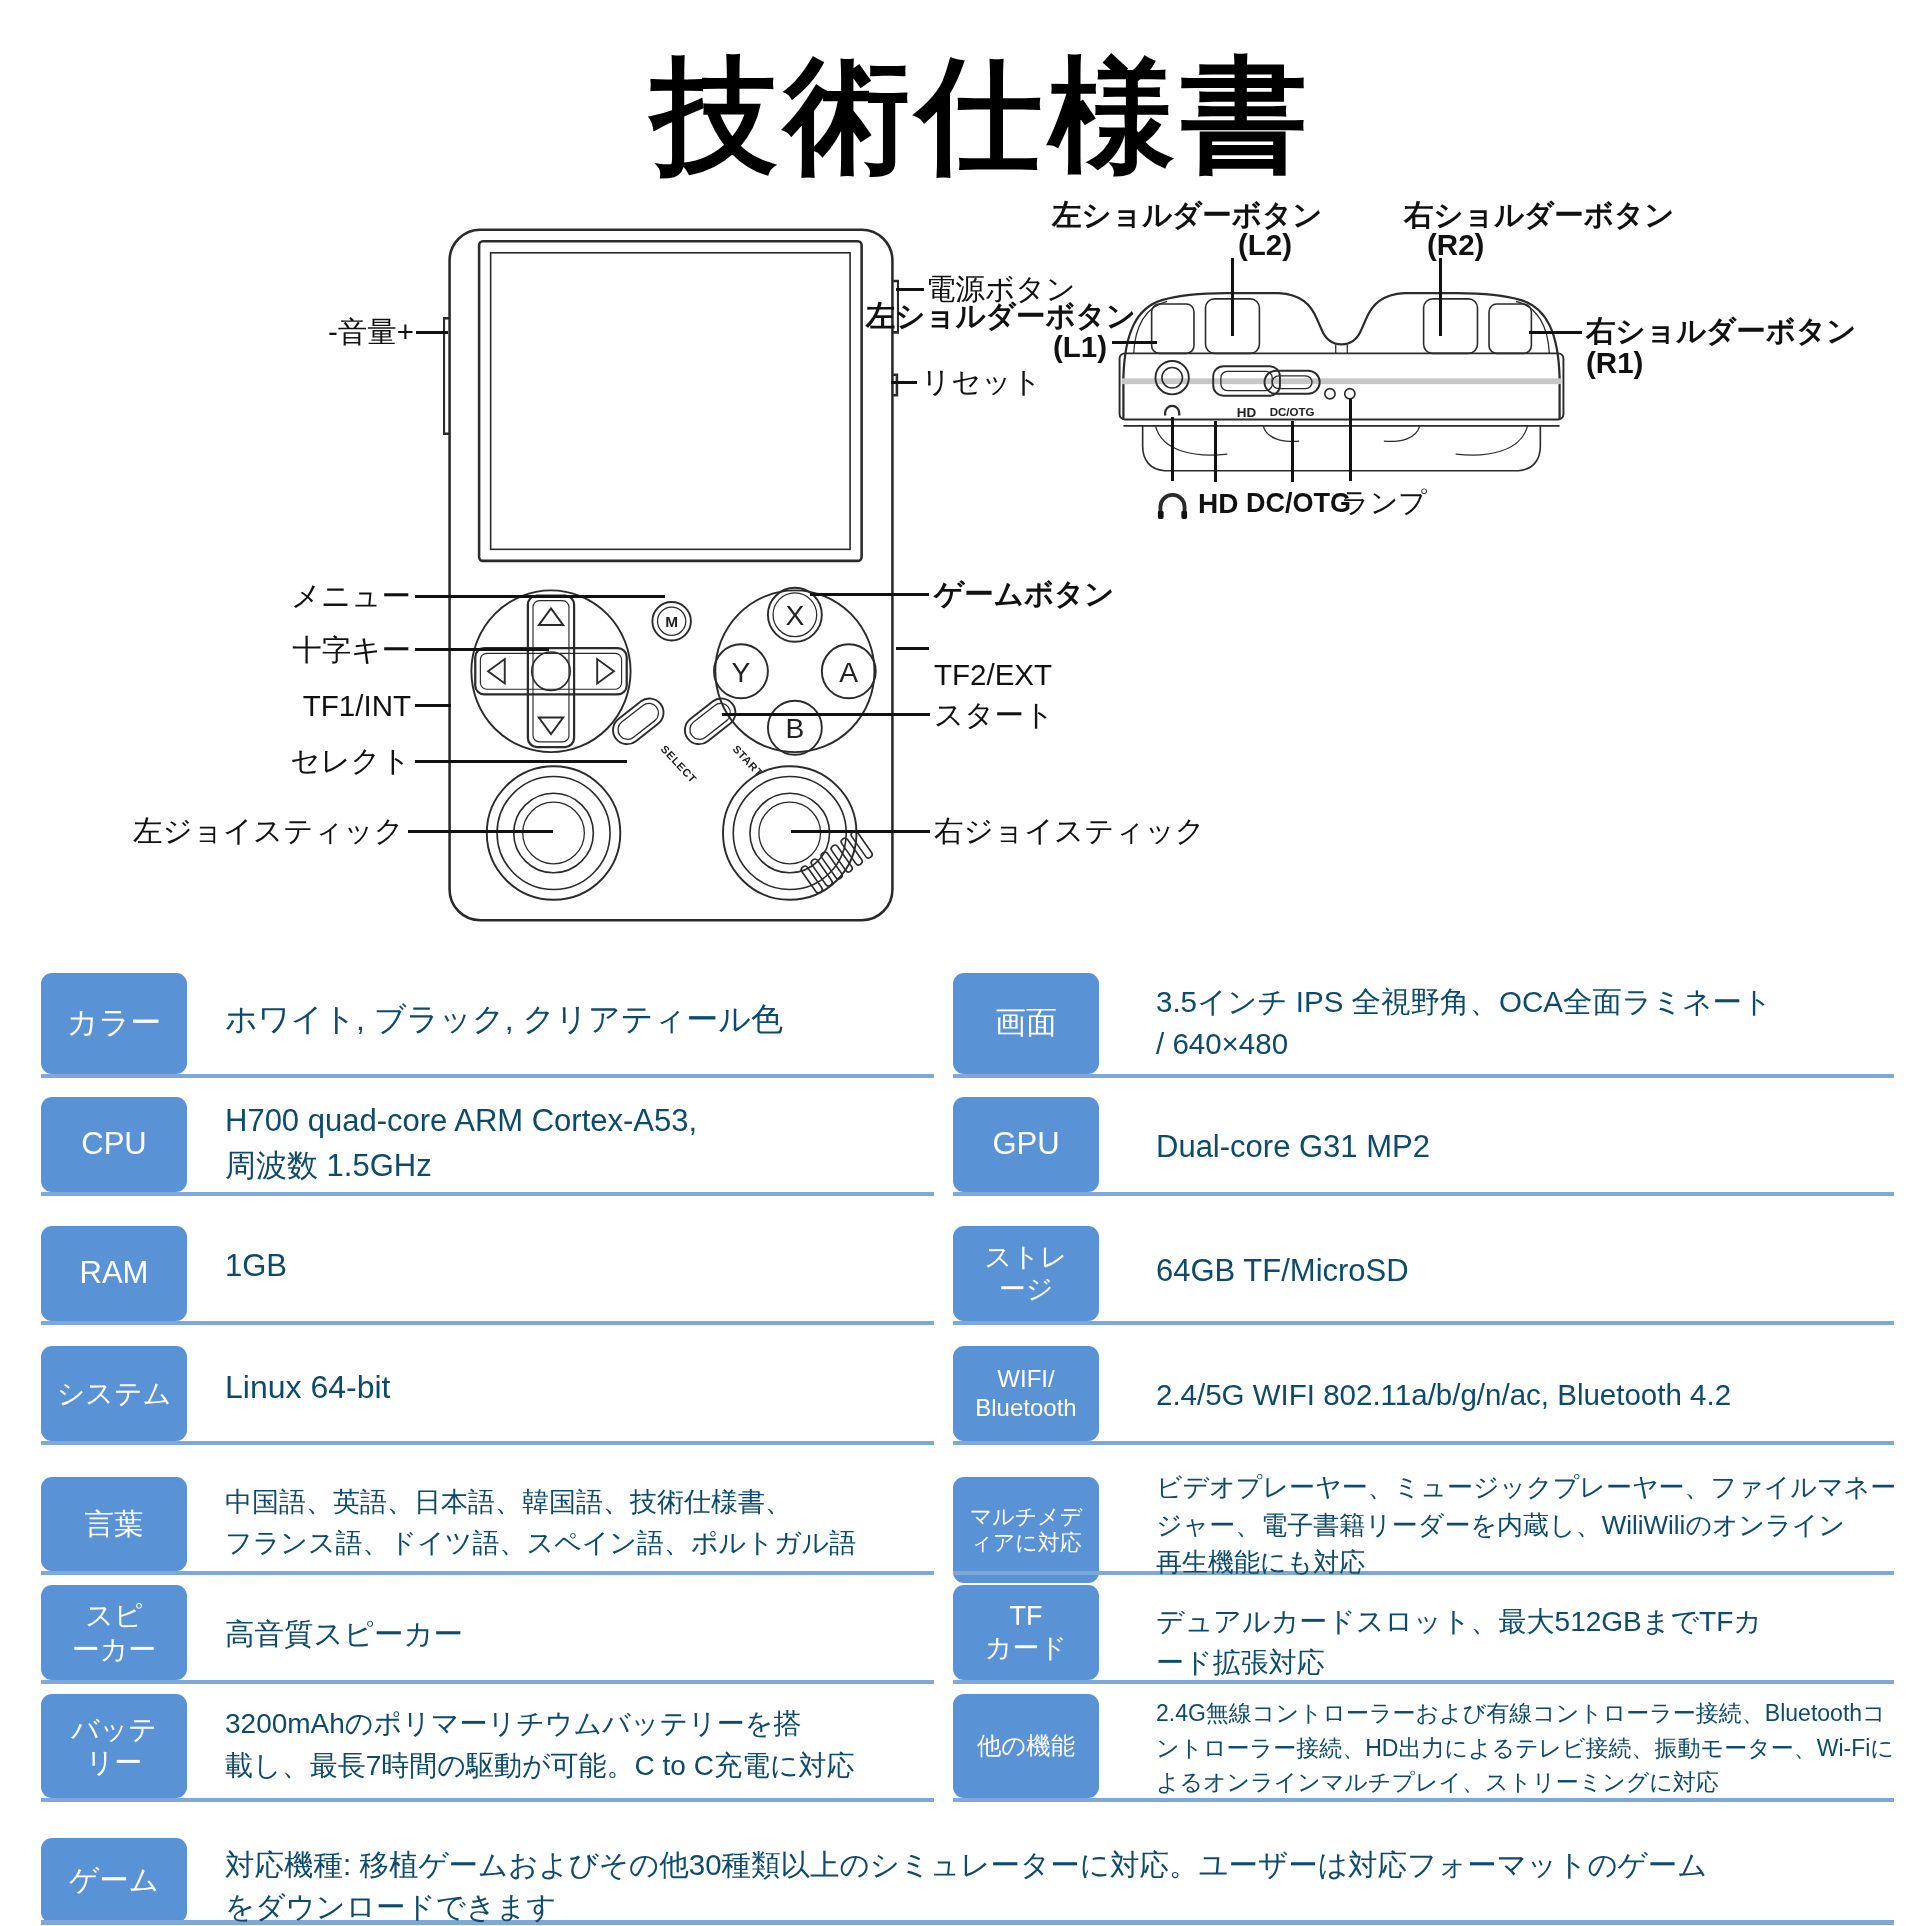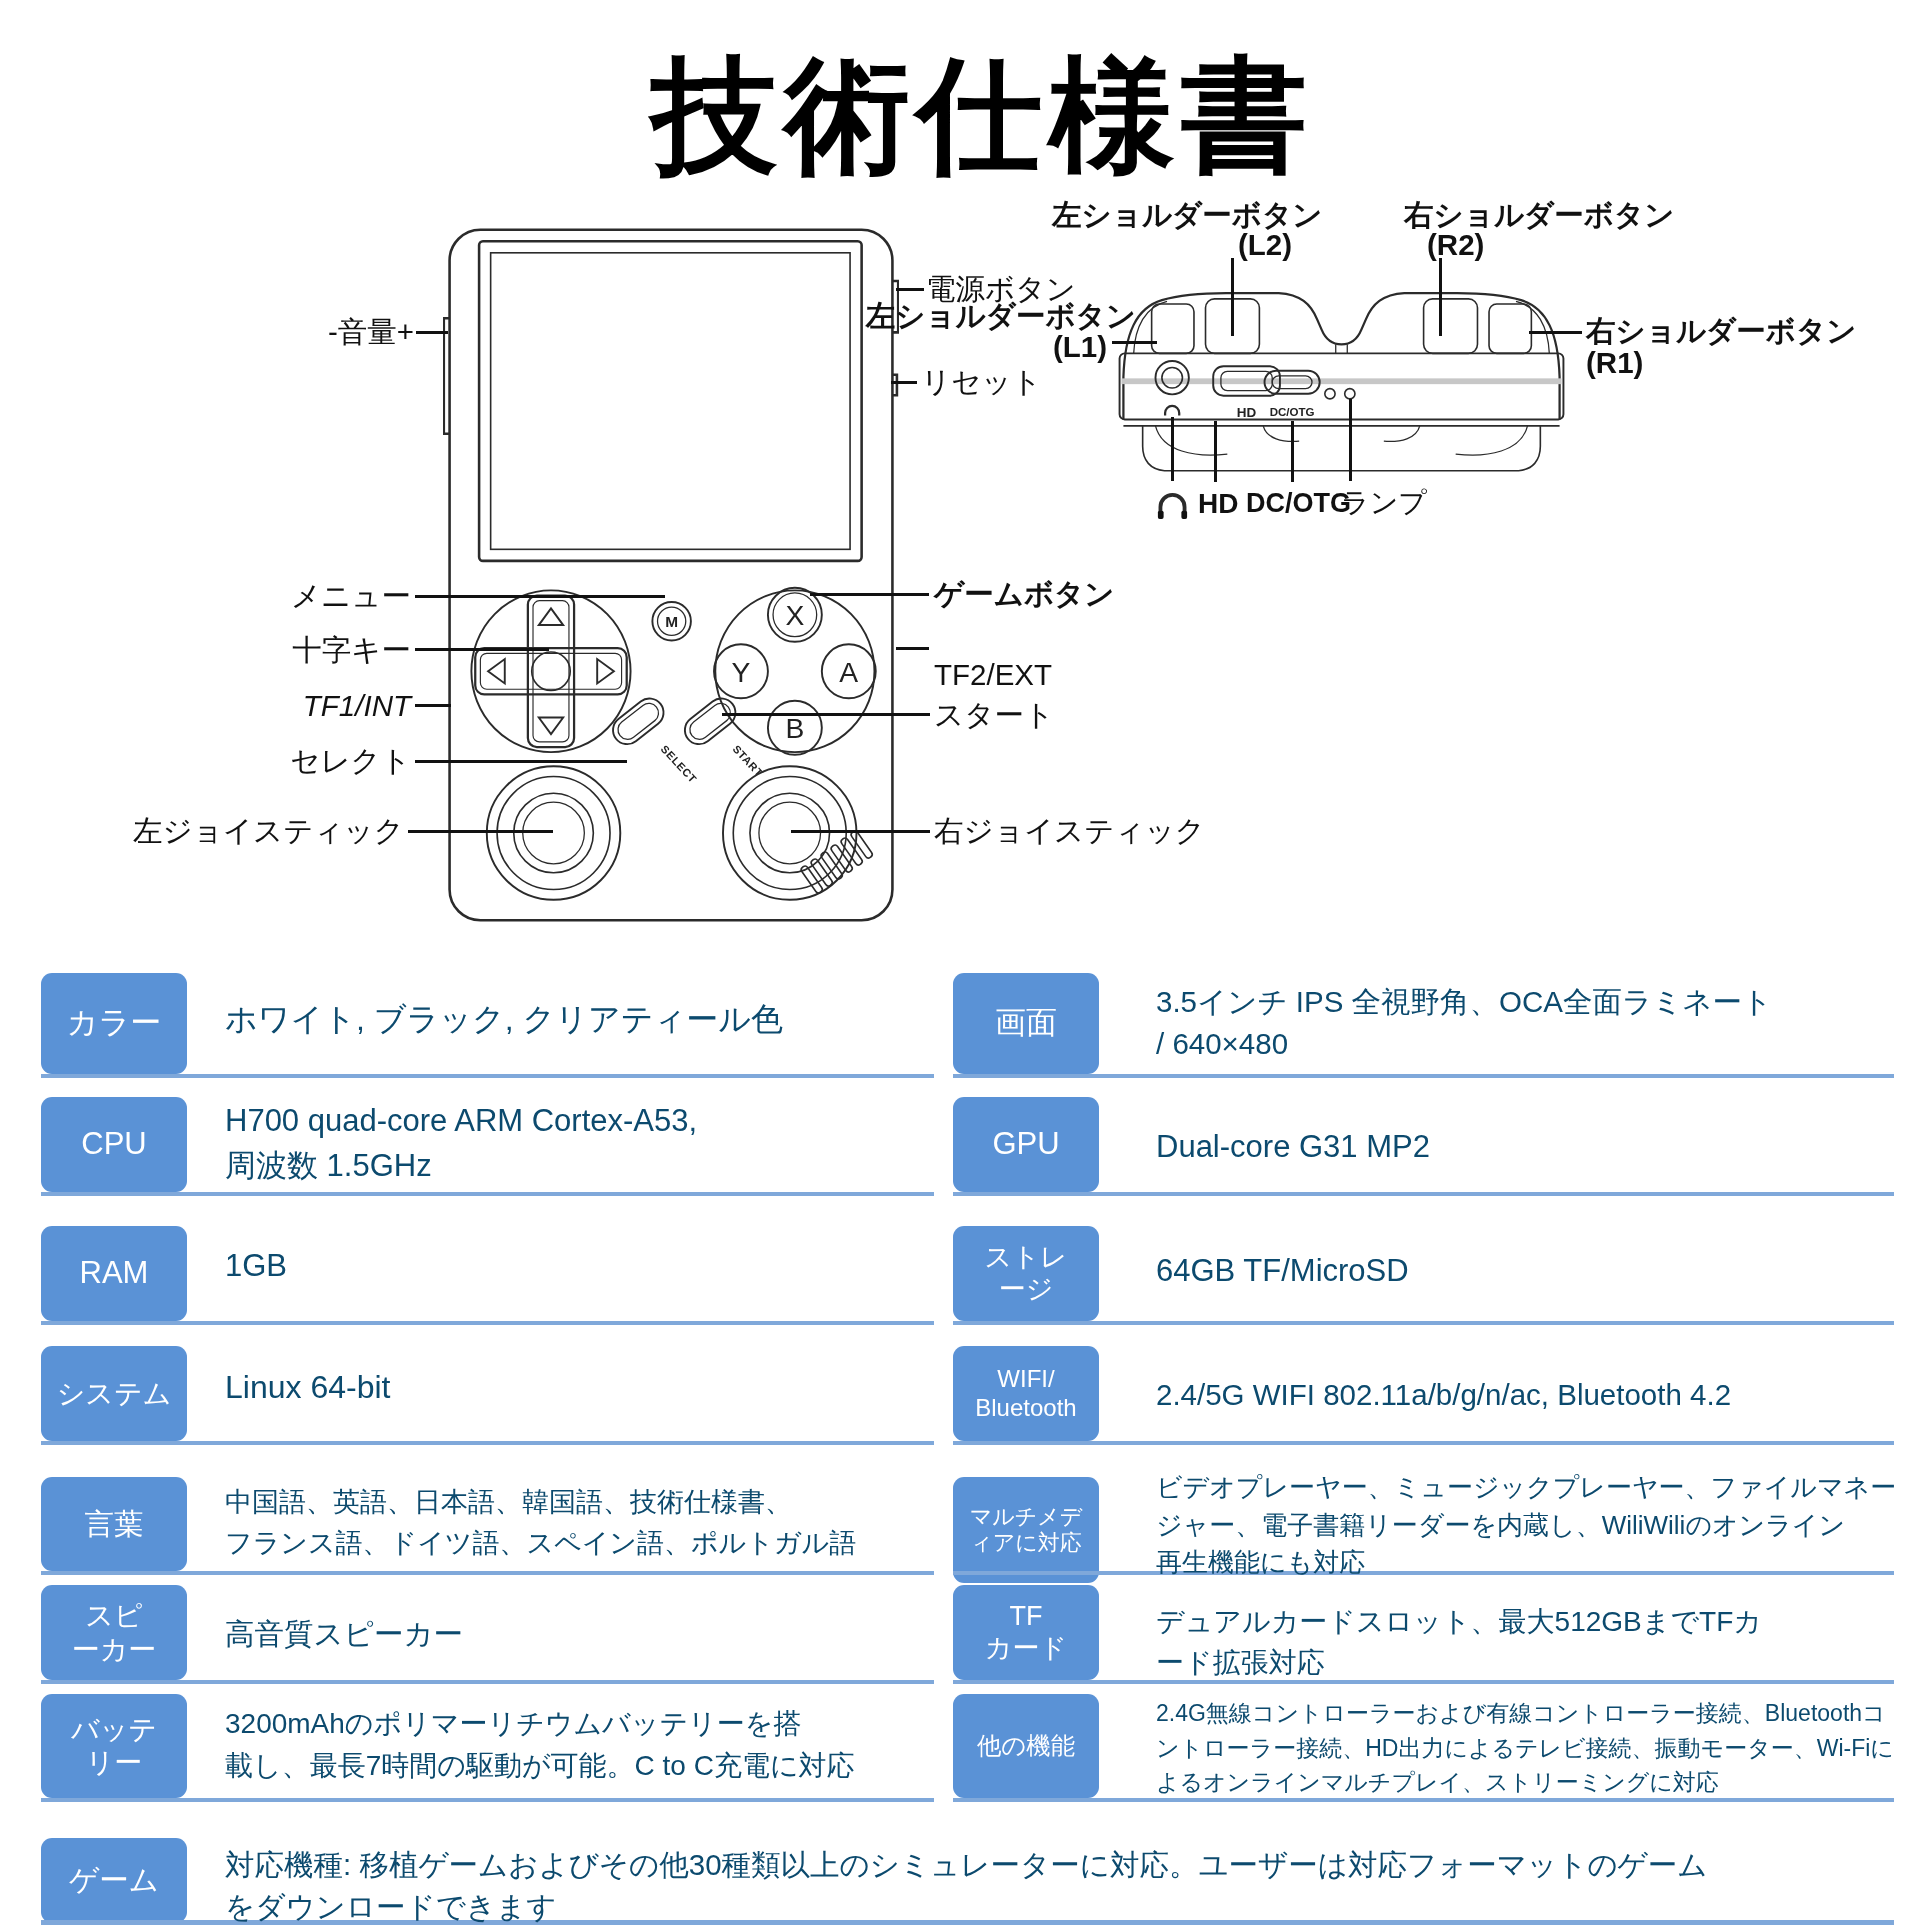--- a/index.html
+++ b/index.html
@@ -93,21 +93,21 @@
       <rect class="ln" x="38" y="0" width="11" height="48" rx="5" stroke-width="2.5"></rect>
       <rect class="ln" x="57" y="0" width="11" height="48" rx="5" stroke-width="2.5"></rect>
       <rect class="ln" x="76" y="0" width="11" height="48" rx="5" stroke-width="2.5"></rect>
       <rect class="ln" x="95" y="0" width="11" height="48" rx="5" stroke-width="2.5"></rect>
     </g>
   </svg>
 
   <div class="callout ra" style="right:1512px;top:316px;">-音量+</div>
   <div class="callout ra" style="right:1515px;top:580px;">メニュー</div>
   <div class="callout ra" style="right:1515px;top:634px;">十字キー</div>
-  <div class="callout ra" style="right:1515px;top:690px;font-style:italic;">TF1/INT</div>
+  <div class="callout ra" style="right:1515px;top:690px;">TF1/INT</div>
   <div class="callout ra" style="right:1515px;top:745px;">セレクト</div>
   <div class="callout ra" style="right:1522px;top:815px;">左ジョイスティック</div>
   <div class="callout" style="left:926px;top:273px;">電源ボタン</div>
   <div class="callout" style="left:921px;top:366px;">リセット</div>
   <div class="callout bold" style="left:934px;top:578px;">ゲームボタン</div>
   <div class="callout" style="left:934px;top:633px;margin-top:26px;">TF2/EXT</div>
   <div class="callout" style="left:934px;top:699px;">スタート</div>
   <div class="callout" style="left:934px;top:815px;">右ジョイスティック</div>
 
   <div class="hline" style="left:416px;top:331px;width:32px;"></div>

